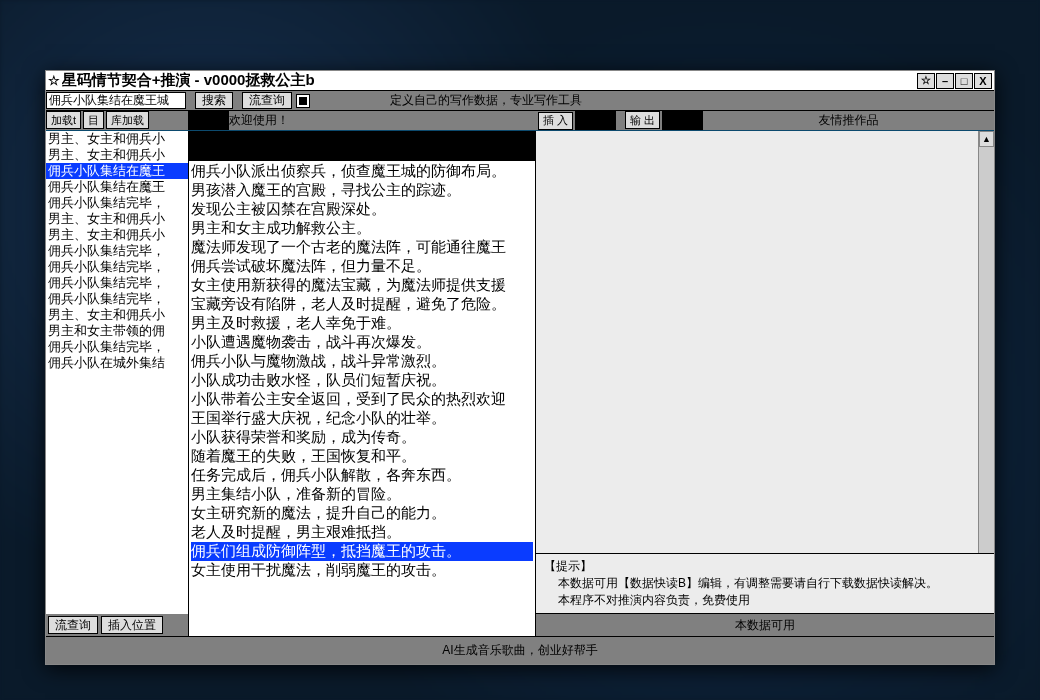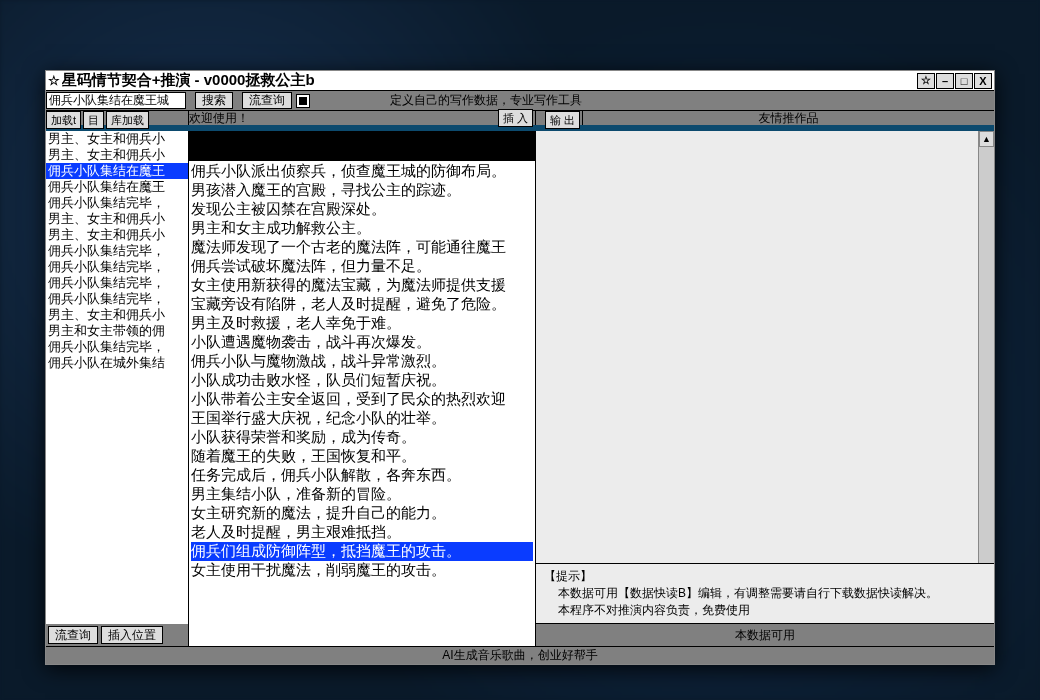--- a/index.html
+++ b/index.html
@@ -93,21 +93,22 @@
   background: #000;
 }
 .toolbar1 .hint {
   margin-left: 80px;
   color: #000;
   font-size: 12px;
 }
 .toolbar2 {
   height: 20px;
   display: flex;
-  border-bottom: 6px solid #0c4a6e;
+  border-bottom: 1px solid #0c4a6e;
+  gap: 40px;
 }
 .toolbar2 .left-btns {
   width: 143px;
   display: flex;
   background: #808080;
   border-right: 1px solid #000;
 }
 .toolbar2 .btn {
   border: 1px solid #000;
   background: #ddd;
@@ -250,21 +251,21 @@
 .right-bottom {
   height: 22px;
   background: #808080;
   display: flex;
   align-items: center;
   justify-content: center;
   font-size: 12px;
   color: #000;
 }
 .footer {
-  height: 18px;
+  height: 28px;
   background: #808080;
   text-align: center;
   font-size: 12px;
   color: #000;
   display:flex;align-items:center;justify-content:center;
   border-top: 1px solid #000;
 }
 </style>
 </head>
 <body>

